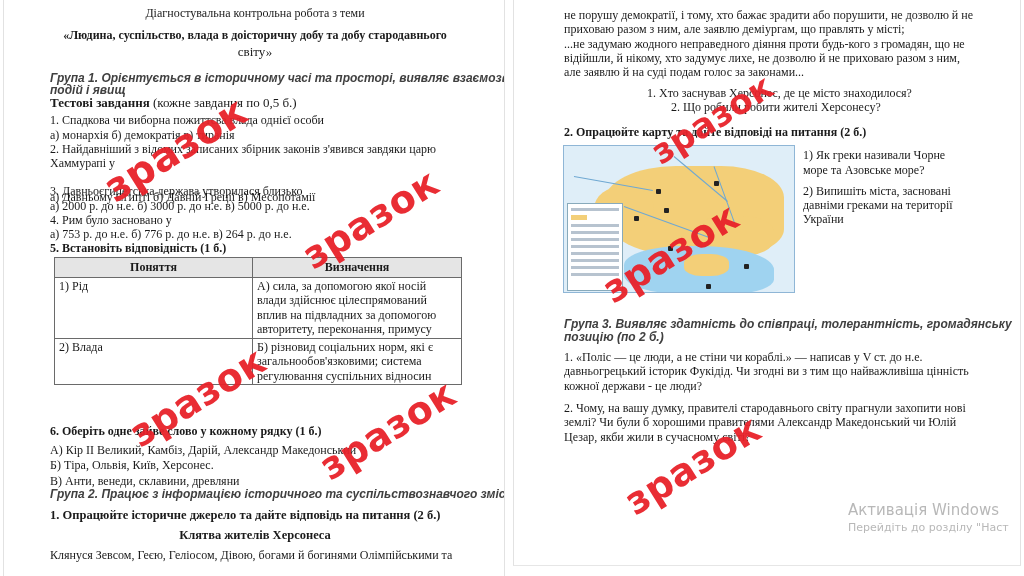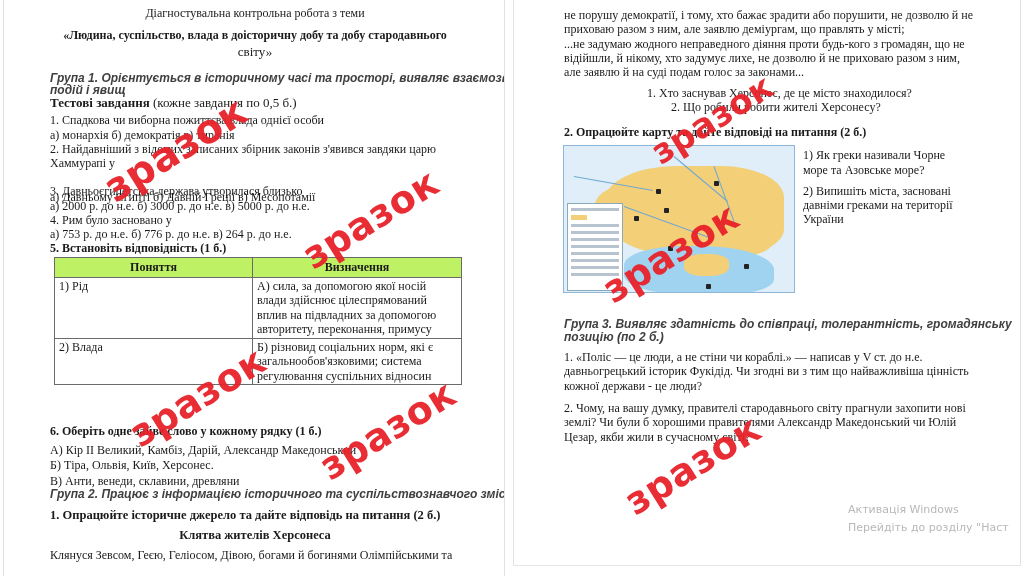--- a/index.html
+++ b/index.html
@@ -22,21 +22,21 @@
   #lp .line { left: 46px; }
   .title1 { top: 6px; left: 0 !important; width: 502px; text-align: center; font-size: 12px; }
   .title2 { top: 28px; left: 0 !important; width: 502px; text-align: center; font-size: 12px; font-weight: bold; }
   .title3 { top: 45px; left: 0 !important; width: 502px; text-align: center; font-size: 13px; font-weight: normal; }
 
   table.match {
     position: absolute; left: 50px; top: 257px; width: 408px;
     border-collapse: collapse; font-size: 12px; line-height: 14.5px;
   }
   table.match th, table.match td { border: 1px solid #6a6a6a; vertical-align: top; padding: 1px 4px; text-align: left; }
-  table.match th { background: #bef264; text-align: center; font-weight: bold; padding: 2px 4px; }
+  table.match th { background: #e5e5e5; text-align: center; font-weight: bold; padding: 2px 4px; }
   table.match td:first-child { width: 198px; }
 
   
   #rp .line { left: 50px; }
   .map {
     position: absolute; left: 563px; top: 145px; width: 232px; height: 148px;
     border: 1px solid #8fb6d6; background: #dfeef8; overflow: hidden;
   }
   .map .land { position: absolute; background: #f3cf78; }
   .map .sea { position: absolute; background: #9fd3f0; border-radius: 40% 50% 30% 40%; }
@@ -48,21 +48,21 @@
 
   .watermark {
     position: absolute; font-family: "DejaVu Sans", sans-serif; font-weight: bold;
     color: #e8222a; font-size: 38px; transform: rotate(-32deg); transform-origin: left bottom;
     letter-spacing: 0.5px; opacity: 0.95; pointer-events: none; white-space: nowrap;
   }
 
   .activation {
     position: absolute; left: 848px; top: 500px; font-family: "DejaVu Sans", sans-serif; color: #b8b8b8;
   }
-  .activation .h { font-size: 11px; line-height: 20px; }
+  .activation .h { font-size: 15px; line-height: 20px; }
   .activation .s { font-size: 11px; line-height: 16px; }
 </style>
 </head>
 <body>
 
 <div class="page" id="page-left">
   <div id="lp">
     <div class="line title1">Діагностувальна контрольна робота з теми</div>
     <div class="line title2">«Людина, суспільство, влада в доісторичну добу та добу стародавнього</div>
     <div class="line title3">світу»</div>

